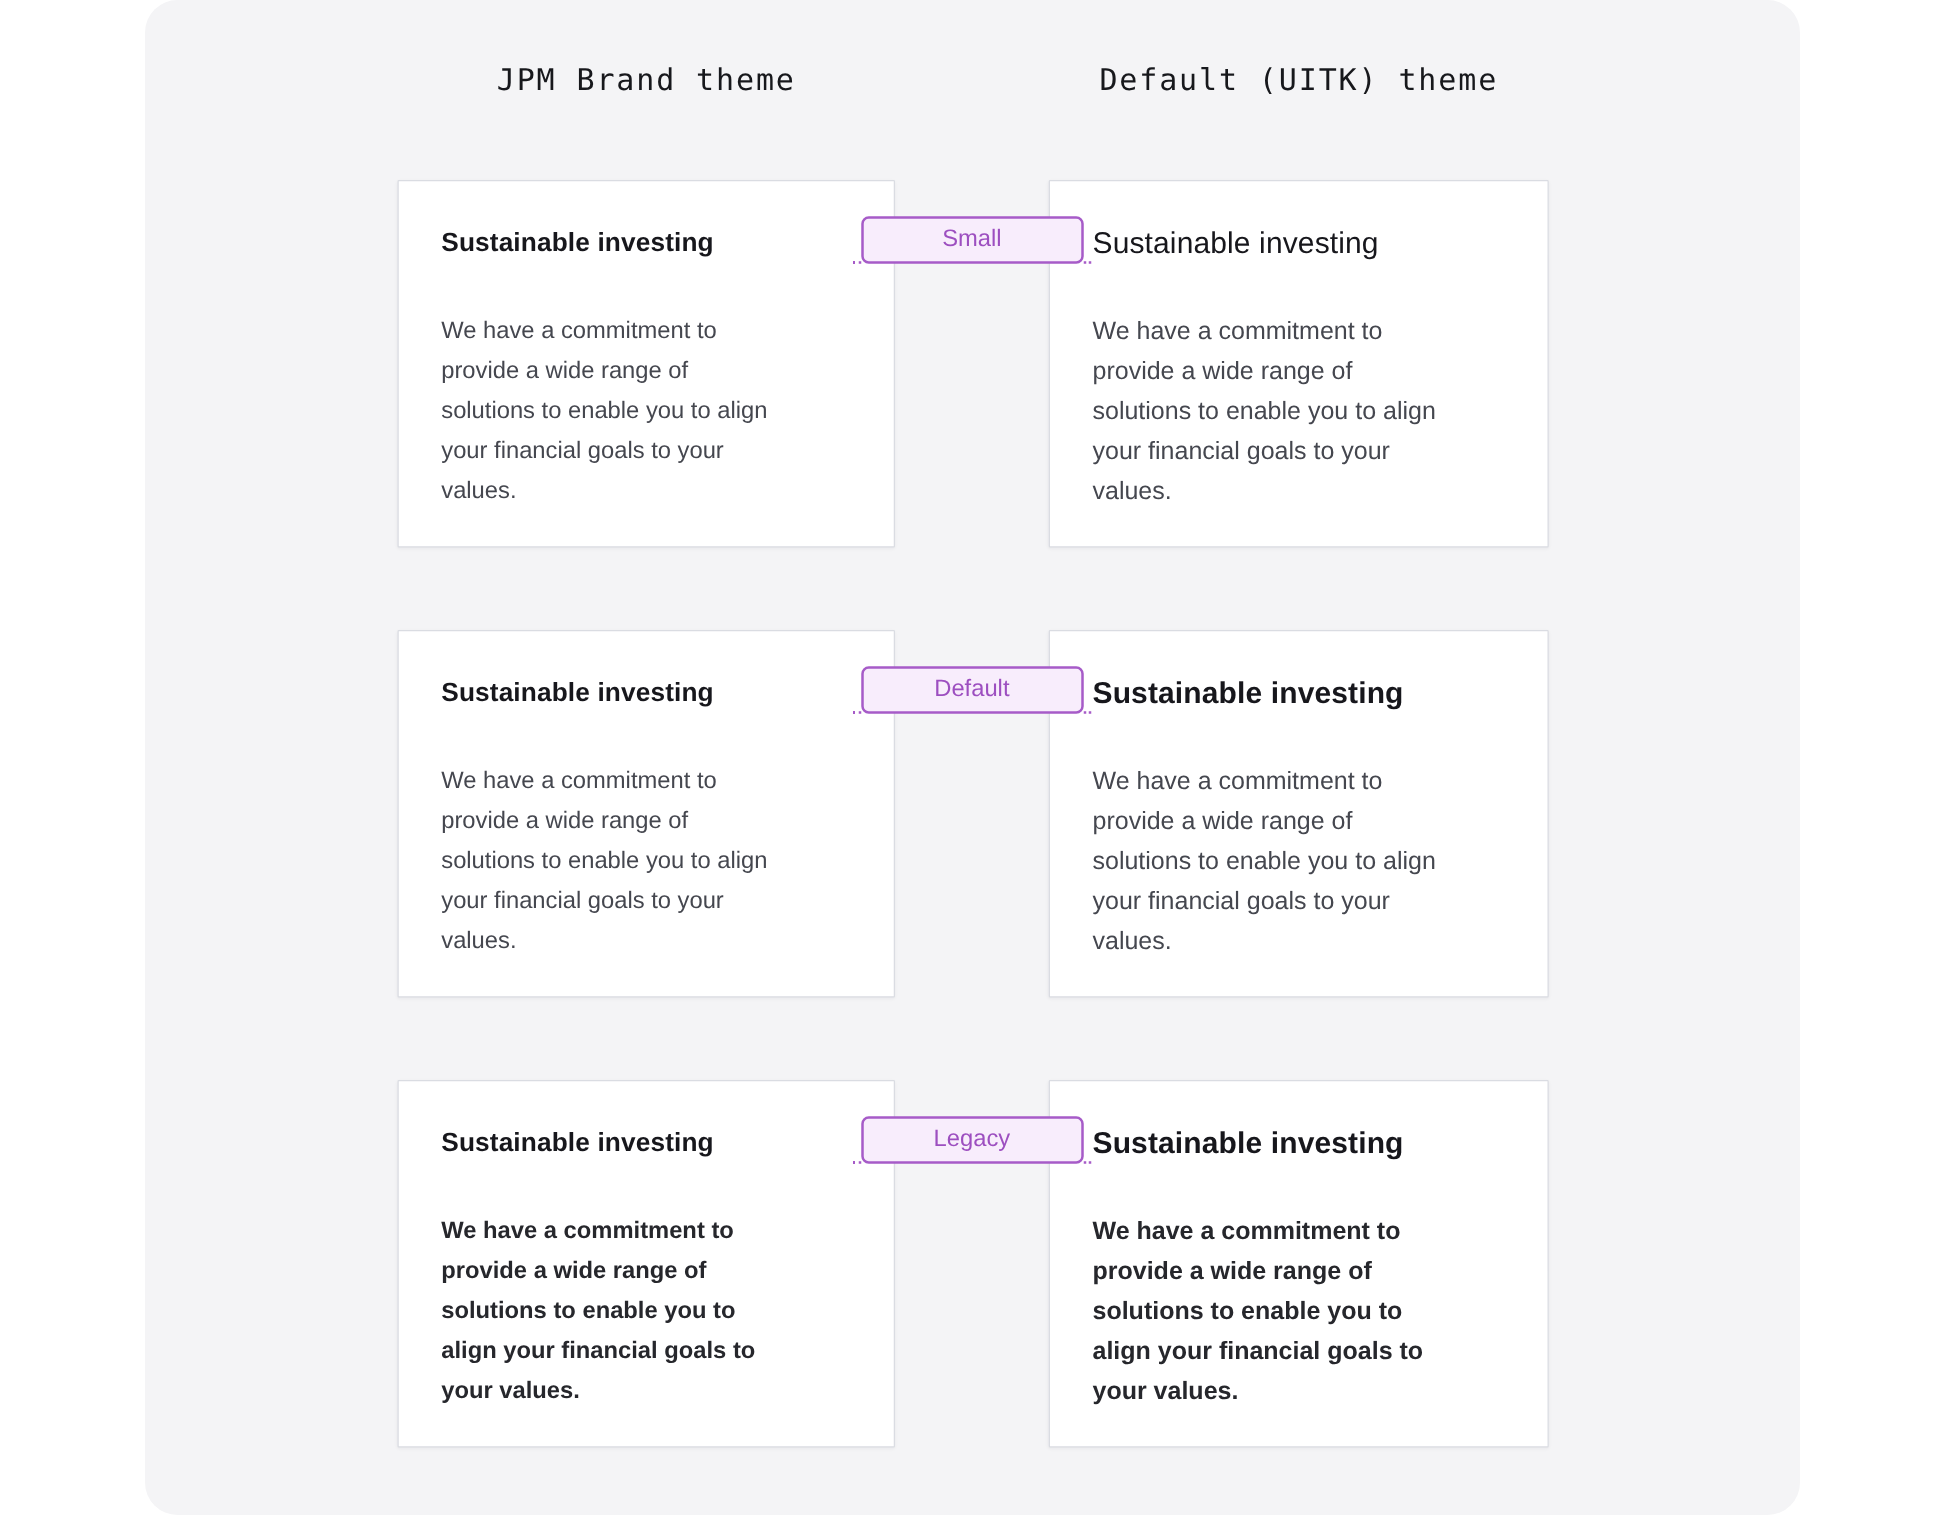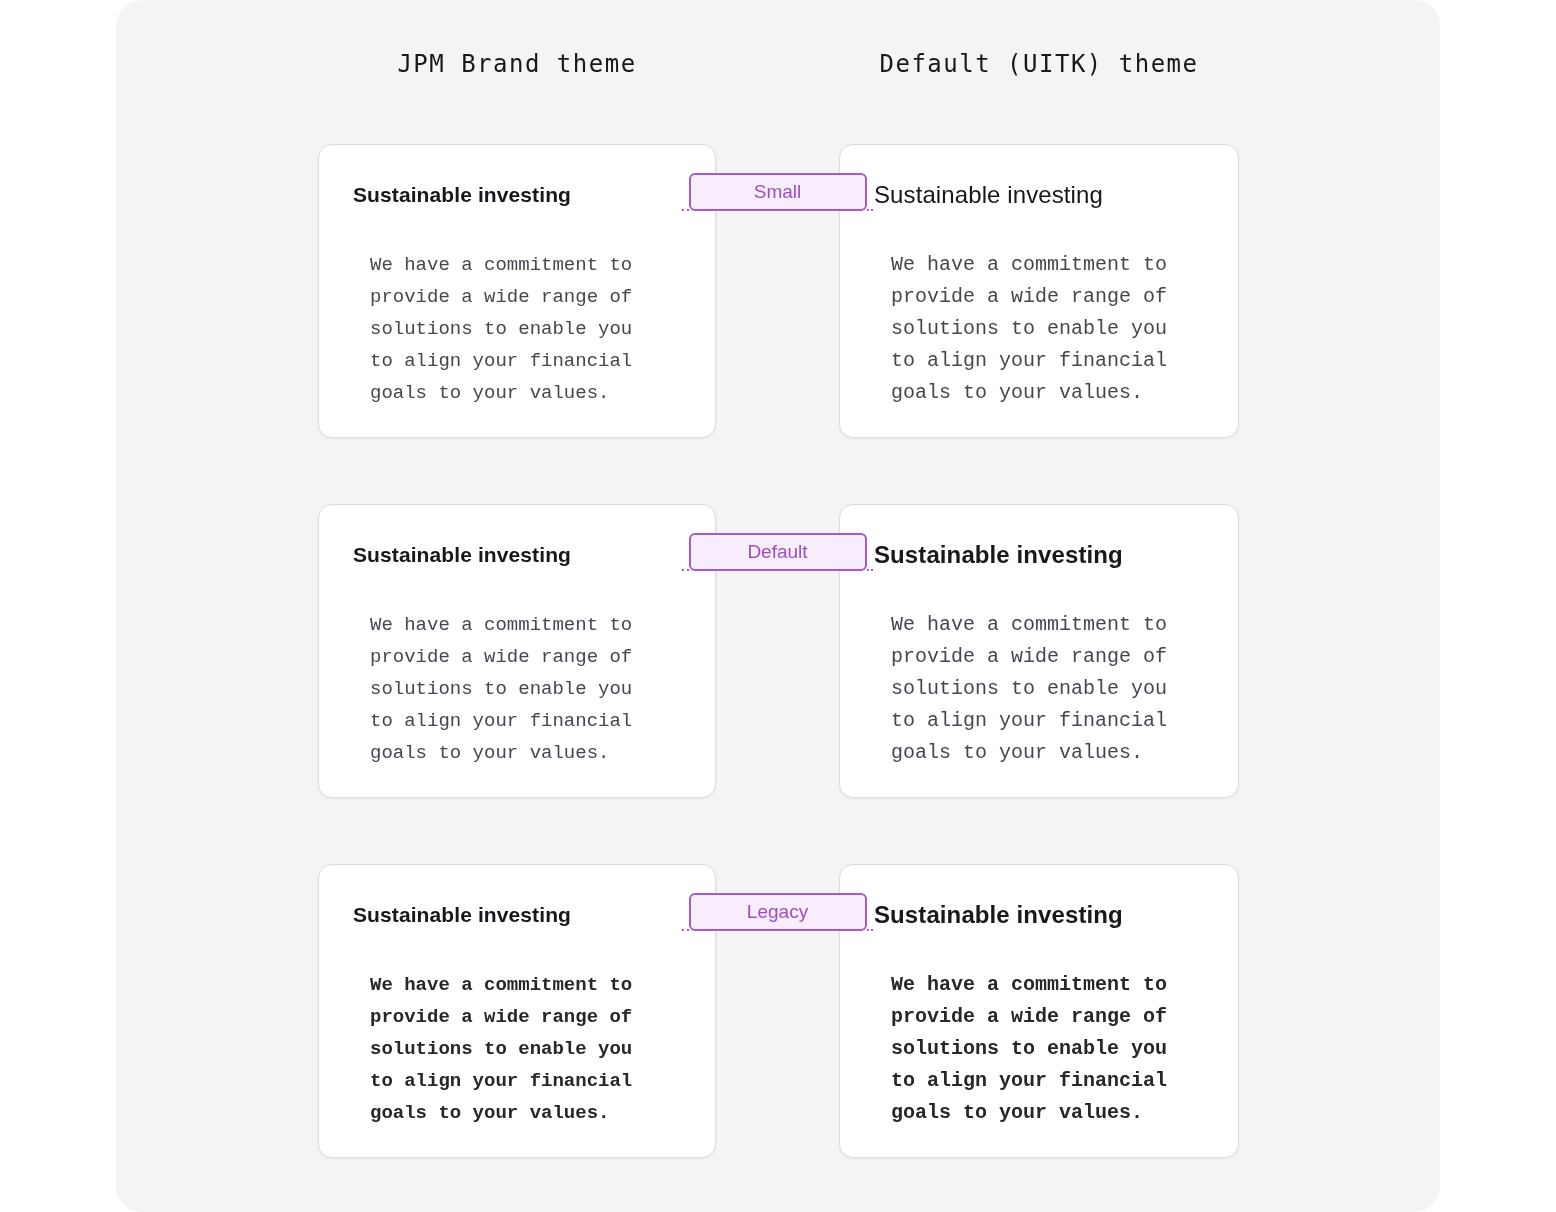--- a/index.html
+++ b/index.html
@@ -42,42 +42,41 @@
     margin: 0 201px 66px 202px;
   }
   .row:last-child { margin-bottom: 0; }
 
   
   .card {
     position: relative;
     z-index: 1;
     background: #ffffff;
     border: 1px solid #dadce2;
-    border-radius: 14px;
+    border-radius: 1px;
     box-shadow: 0 1px 3px rgba(20,20,40,0.05);
     height: 294px;
     padding: 36px 34px;
   }
   .card-left  { width: 398px; }
   .card-right { width: 400px; }
 
   .card-heading {
     margin: 0 0 40px 0;
     color: #17171c;
     line-height: 28px;
   }
   .card-left  .card-heading { font-size: 21px; letter-spacing: 0.1px; }
   .card-right .card-heading { font-size: 24px; letter-spacing: 0.1px; }
 
   .card-body {
-    margin: 17px;
+    margin: 0;
     font-size: 19px;
     line-height: 32px;
     color: #45474f;
-    font-family: Liberation Mono, monospace;
   }
   .card-left  .card-body { max-width: 268px; }
   .card-right .card-body { max-width: 280px; font-size: 20px; }
 
   
   .row-small   .card-left  .card-heading { font-weight: 600; }
   .row-small   .card-right .card-heading { font-weight: 400; }
   .row-default .card-left  .card-heading { font-weight: 700; }
   .row-default .card-right .card-heading { font-weight: 600; }
   .row-strong  .card-left  .card-heading { font-weight: 800; }

